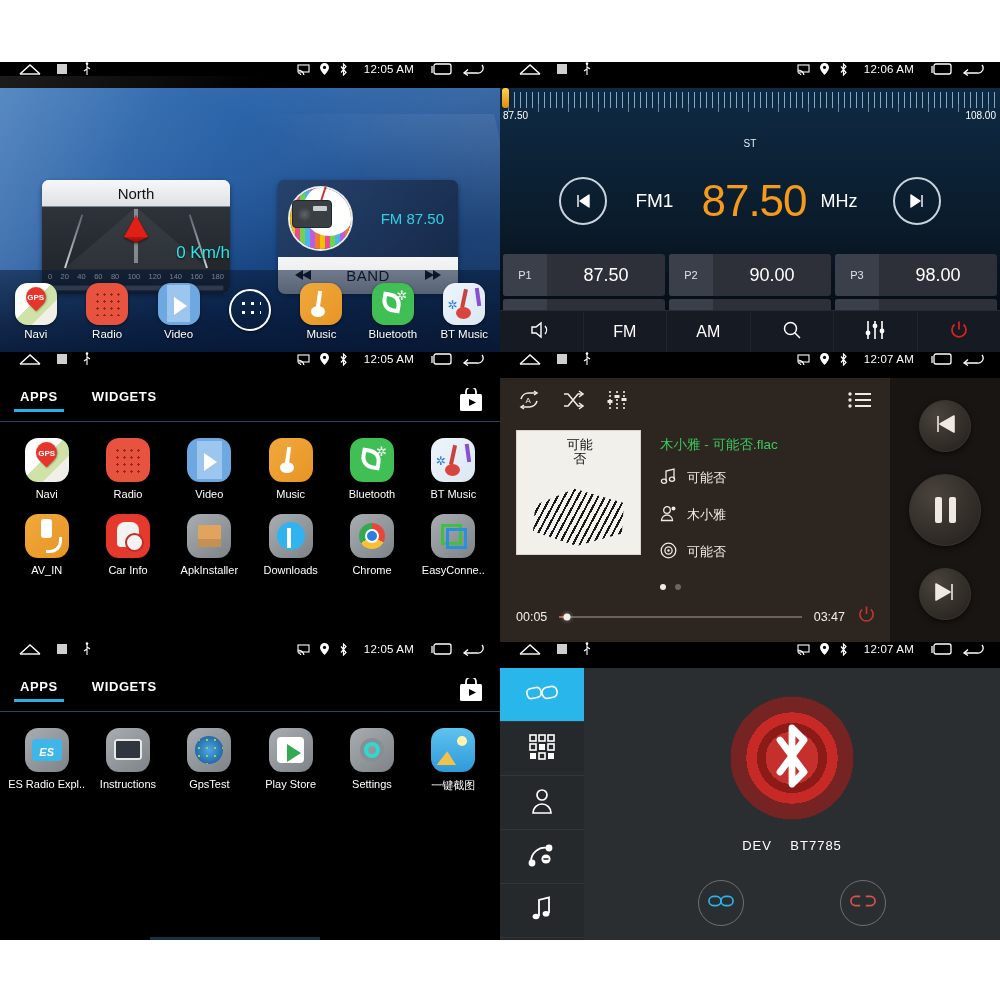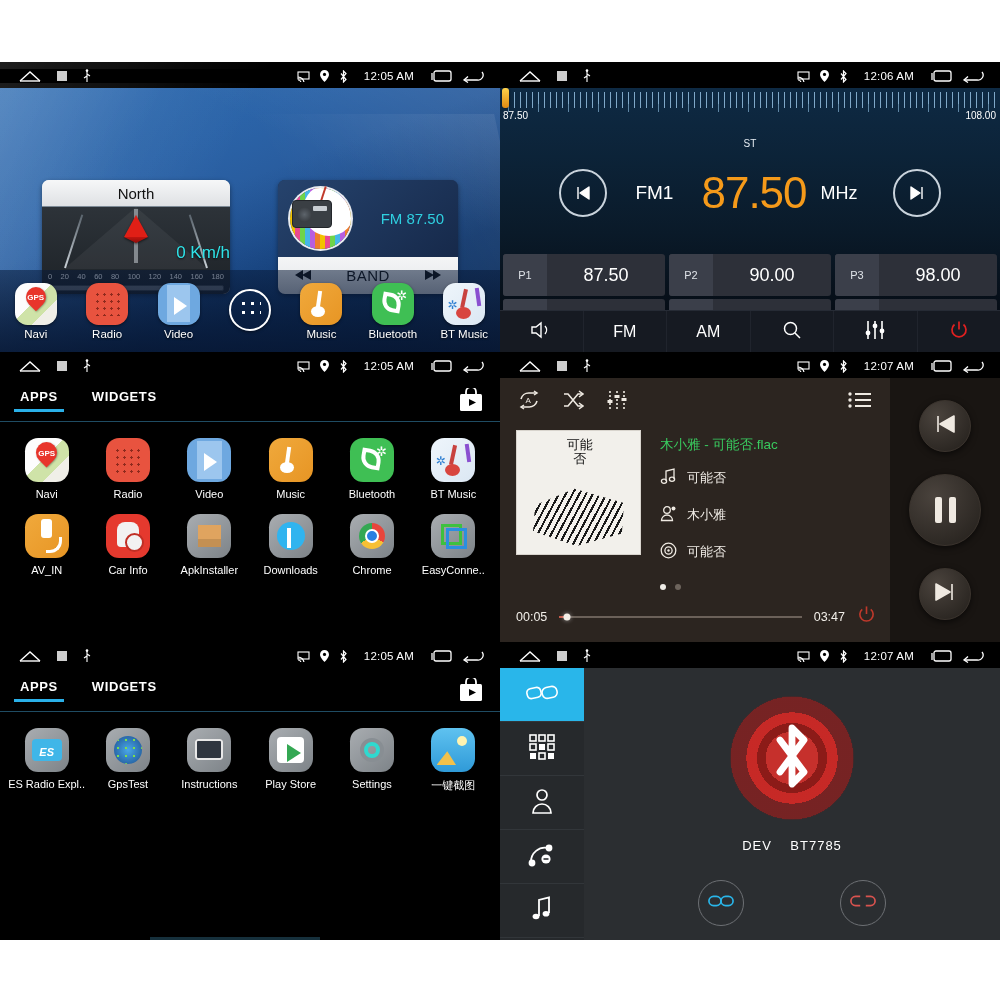--- a/index.html
+++ b/index.html
@@ -8,21 +8,21 @@
 
   .grid {
     position:absolute; left:0; top:62px; width:1000px; height:878px;
     display:grid; grid-template-columns:500px 500px; grid-template-rows:290px 290px 298px;
     background:#000;
   }
   .panel { position:relative; overflow:hidden; background:#000; }
 
   
   .statusbar {
-    position:absolute; left:0; top:7px; width:100%; height:14px; background:#000;
+    position:absolute; left:0; top:0; width:100%; height:14px; background:#000;
     display:flex; align-items:center; z-index:40;
   }
   .sb-left { display:flex; align-items:center; gap:14px; padding-left:18px; }
   .sb-right { margin-left:auto; display:flex; align-items:center; gap:10px; padding-right:16px; }
   .sb-time { color:#fff; font-size:11.5px; letter-spacing:.2px; padding:0 6px; }
   .ic { display:block; }
 
   
   .home-bg {
     position:absolute; inset:26px 0 0 0;
@@ -183,21 +183,21 @@
   .tuner { position:relative; height:42px; }
   .ticks { position:absolute; left:8px; right:2px; top:4px; height:16px;
       background-image:repeating-linear-gradient(90deg,#7fa8c8 0 1px,transparent 1px 6px); }
   .ticks::after{content:"";position:absolute;left:0;right:0;bottom:-4px;height:8px;
       background-image:repeating-linear-gradient(90deg,#5f87a6 0 1px,transparent 1px 30px);}
   .tuner-knob { position:absolute; left:2px; top:0px; width:7px; height:20px; border-radius:3px;
       background:linear-gradient(#ffd24a,#e08a12); box-shadow:0 0 3px rgba(0,0,0,.6); }
   .tuner-lo { position:absolute; left:3px; top:22px; color:#fff; font-size:10px; }
   .tuner-hi { position:absolute; right:4px; top:22px; color:#fff; font-size:10px; }
   .st-label { text-align:center; color:#e6edf3; font-size:10px; margin-top:8px; }
-  .freq-row { display:flex; align-items:center; justify-content:center; gap:14px; margin-top:20px; padding:0 16px; }
+  .freq-row { display:flex; align-items:center; justify-content:center; gap:14px; margin-top:28px; padding:0 16px; }
   .rbtn { width:48px; height:48px; border-radius:50%; border:2px solid #c9d3dc; display:flex; align-items:center;
           justify-content:center; color:#fff; font-size:19px; flex:none; }
   .band-lbl { color:#fff; font-size:19px; width:66px; text-align:center; }
   .freq-big { color:#f59a1a; font-size:44px; letter-spacing:-1px; line-height:1; }
   .mhz { color:#fff; font-size:18px; width:58px; }
   .presets { position:absolute; left:0; right:0; top:166px; display:grid; grid-template-columns:repeat(3,1fr);
              grid-template-rows:42px 42px; gap:3px 4px; padding:0 3px; }
   .preset { background:#2d3039; border-radius:3px; display:flex; align-items:center; position:relative; }
   .preset .pn { width:44px; height:100%; background:#3b3f4a; border-radius:3px 0 0 3px; display:flex; align-items:center;
                 justify-content:center; color:#dfe3e8; font-size:11px; }
@@ -941,26 +941,26 @@
         </div>
       </div>
       <div class="grid-apps">
         <div class="ga-item">
           <div class="appicon sq ic-gray ic-es">
               <span class="t">ES</span>
             </div>
           <span class="lbl">ES Radio Expl..</span>
           </div>
         <div class="ga-item">
+          <div class="appicon sq ic-gray ic-instr"></div>
+          <span class="lbl">Instructions</span>
+          </div>
+        <div class="ga-item">
           <div class="appicon sq ic-gray ic-gps"></div>
           <span class="lbl">GpsTest</span>
-          </div>
-        <div class="ga-item">
-          <div class="appicon sq ic-gray ic-instr"></div>
-          <span class="lbl">Instructions</span>
           </div>
         <div class="ga-item">
           <div class="appicon sq ic-gray ic-play"></div>
           <span class="lbl">Play Store</span>
           </div>
         <div class="ga-item">
           <div class="appicon sq ic-gray ic-settings"></div>
           <span class="lbl">Settings</span>
           </div>
         <div class="ga-item">

